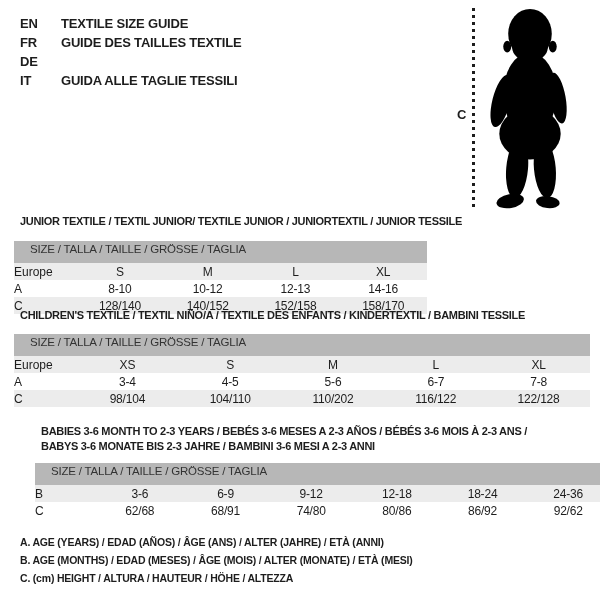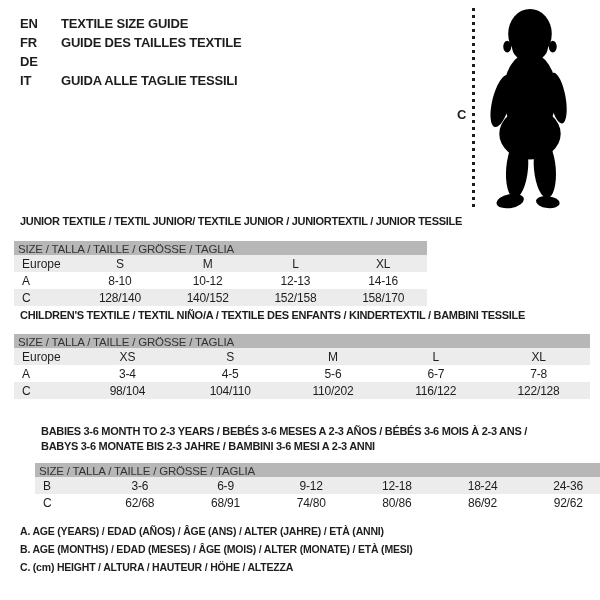--- a/index.html
+++ b/index.html
@@ -35,30 +35,30 @@
   .sec-children{top:308px;width:576px;}
   .sec-babies{top:424px;width:576px;margin-left:21px;}
   .sec-title{
     margin-left:6px;font-weight:700;font-size:11px;line-height:15px;
     letter-spacing:-0.3px;white-space:nowrap;
   }
   .sec-junior .size-table{margin-top:12px;}
   .sec-children .size-table{margin-top:11px;}
   .sec-babies .size-table{margin-top:9px;}
   .size-bar{
-    height:14px;background:var(--header-bg);color:#333;
-    font-size:11.5px;line-height:16px;padding-left:4px;
+    height:22px;background:var(--header-bg);color:#333;
+    font-size:11.5px;line-height:16px;padding-left:16px;
     letter-spacing:-0.2px;white-space:nowrap;overflow:hidden;
   }
   .trow{display:flex;height:17px;align-items:center;font-size:12px;}
   .trow:nth-child(even){background:var(--shaded);} 
-  .rlabel{width:62px;padding-left:8px;}
+  .rlabel{width:62px;}
   .cell{flex:1;text-align:center;letter-spacing:-0.2px;}
   
-  .footnotes{position:absolute;left:20px;top:522px;}
+  .footnotes{position:absolute;left:20px;top:533px;}
   .footnote{font-weight:700;font-size:10.5px;line-height:18px;letter-spacing:-0.2px;white-space:nowrap;}
 </style>
 </head>
 <body>
 
 <div class="lang-list">
   <div class="lang-row">
     <span class="lang-code">EN</span>
     <span class="lang-title">TEXTILE SIZE GUIDE</span>
   </div>

